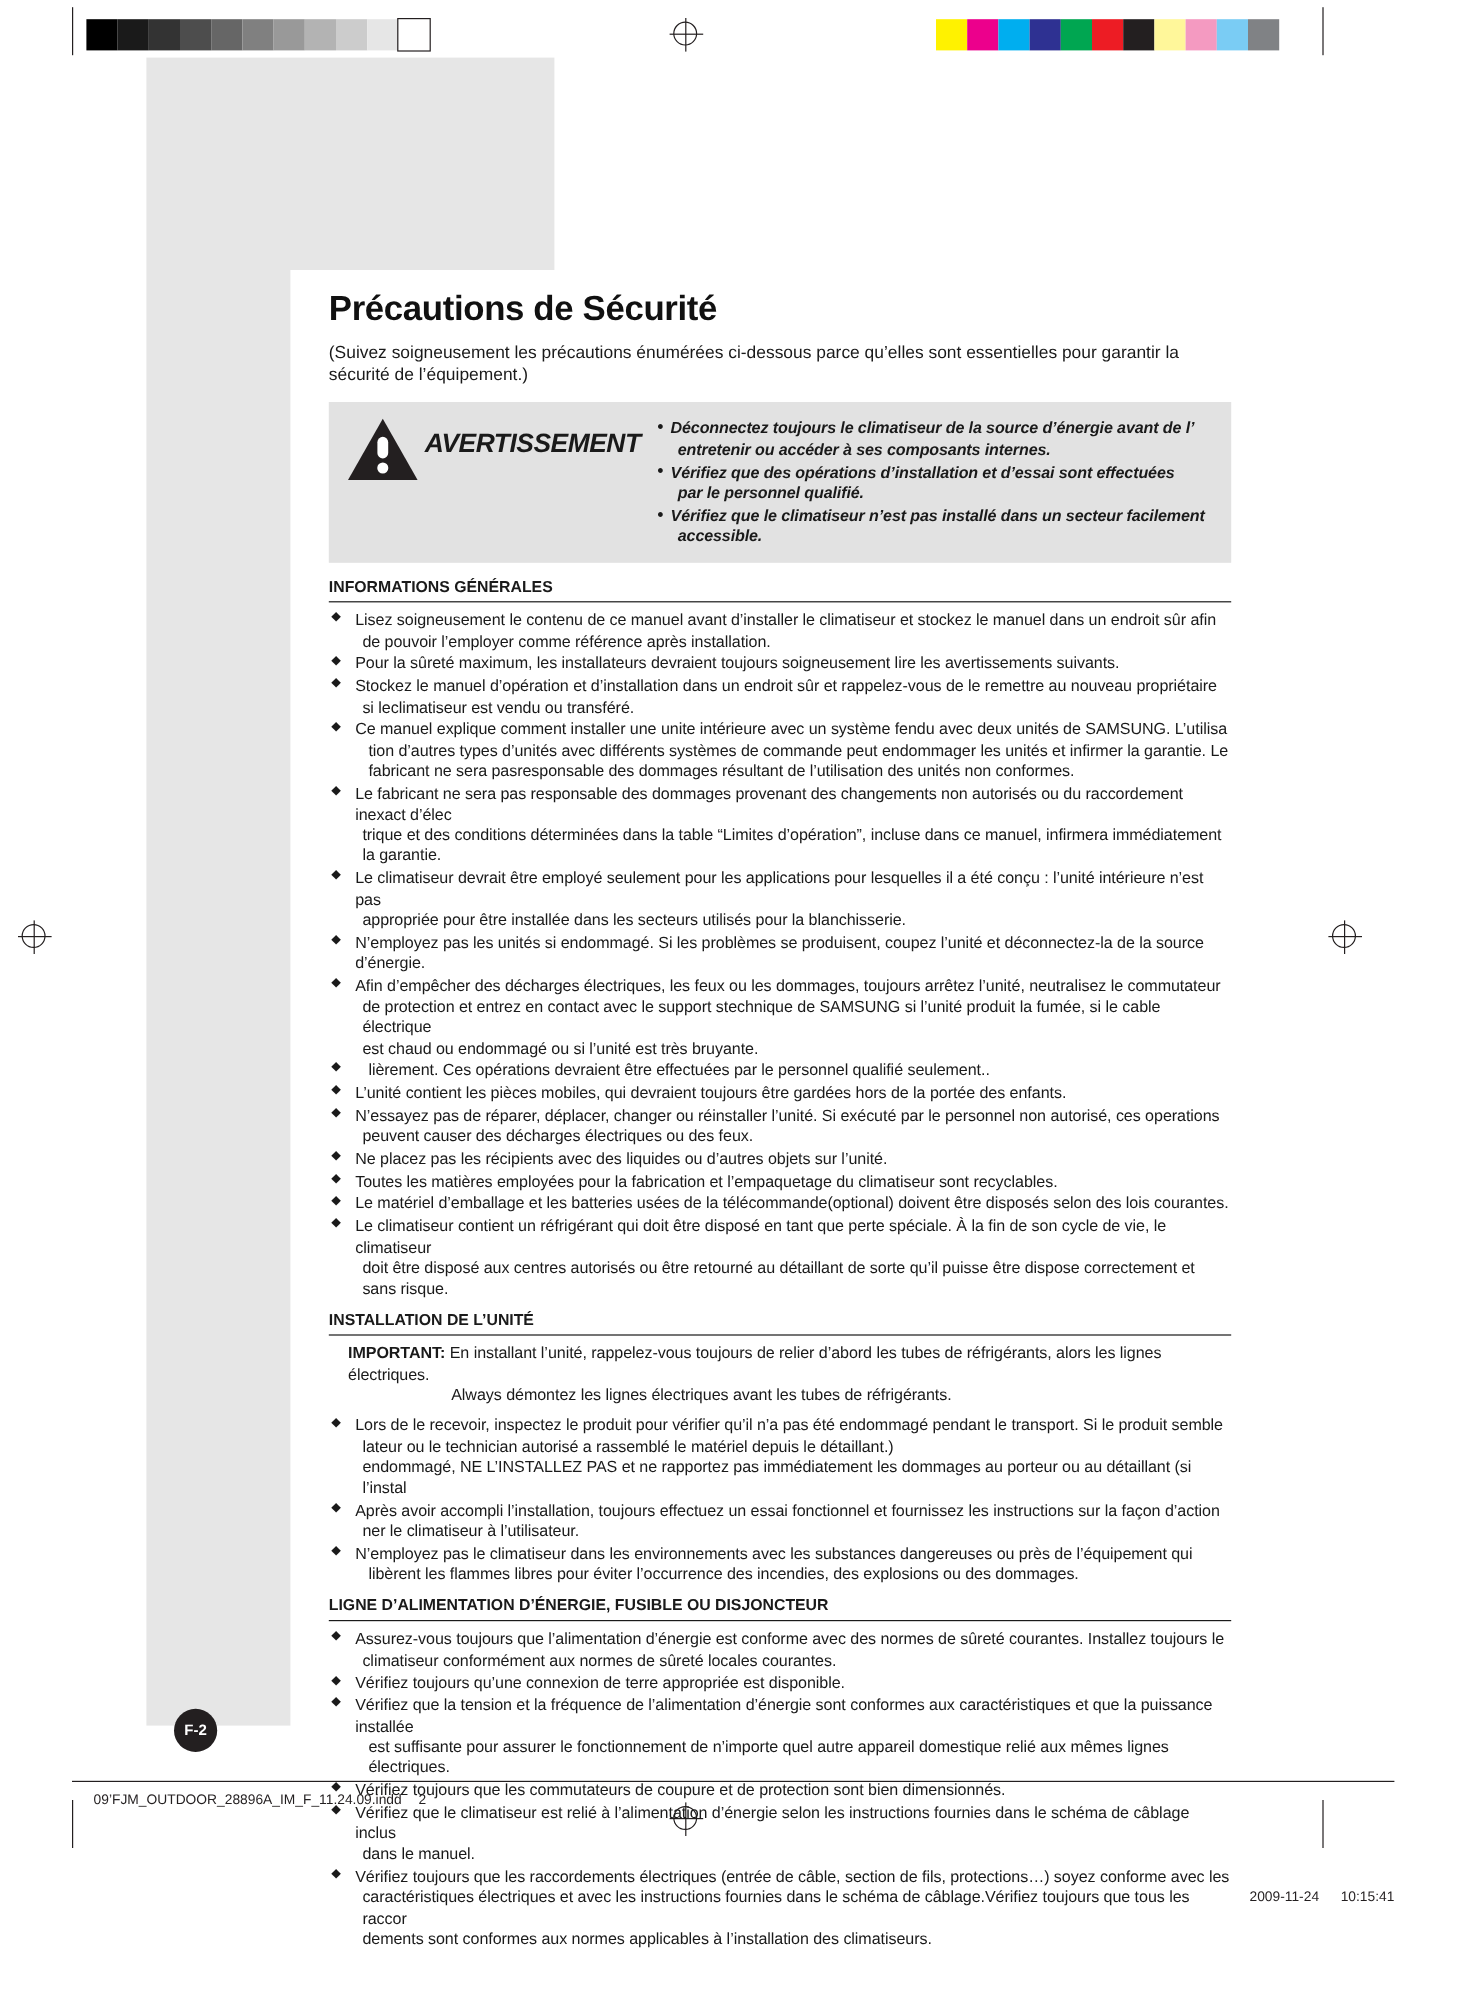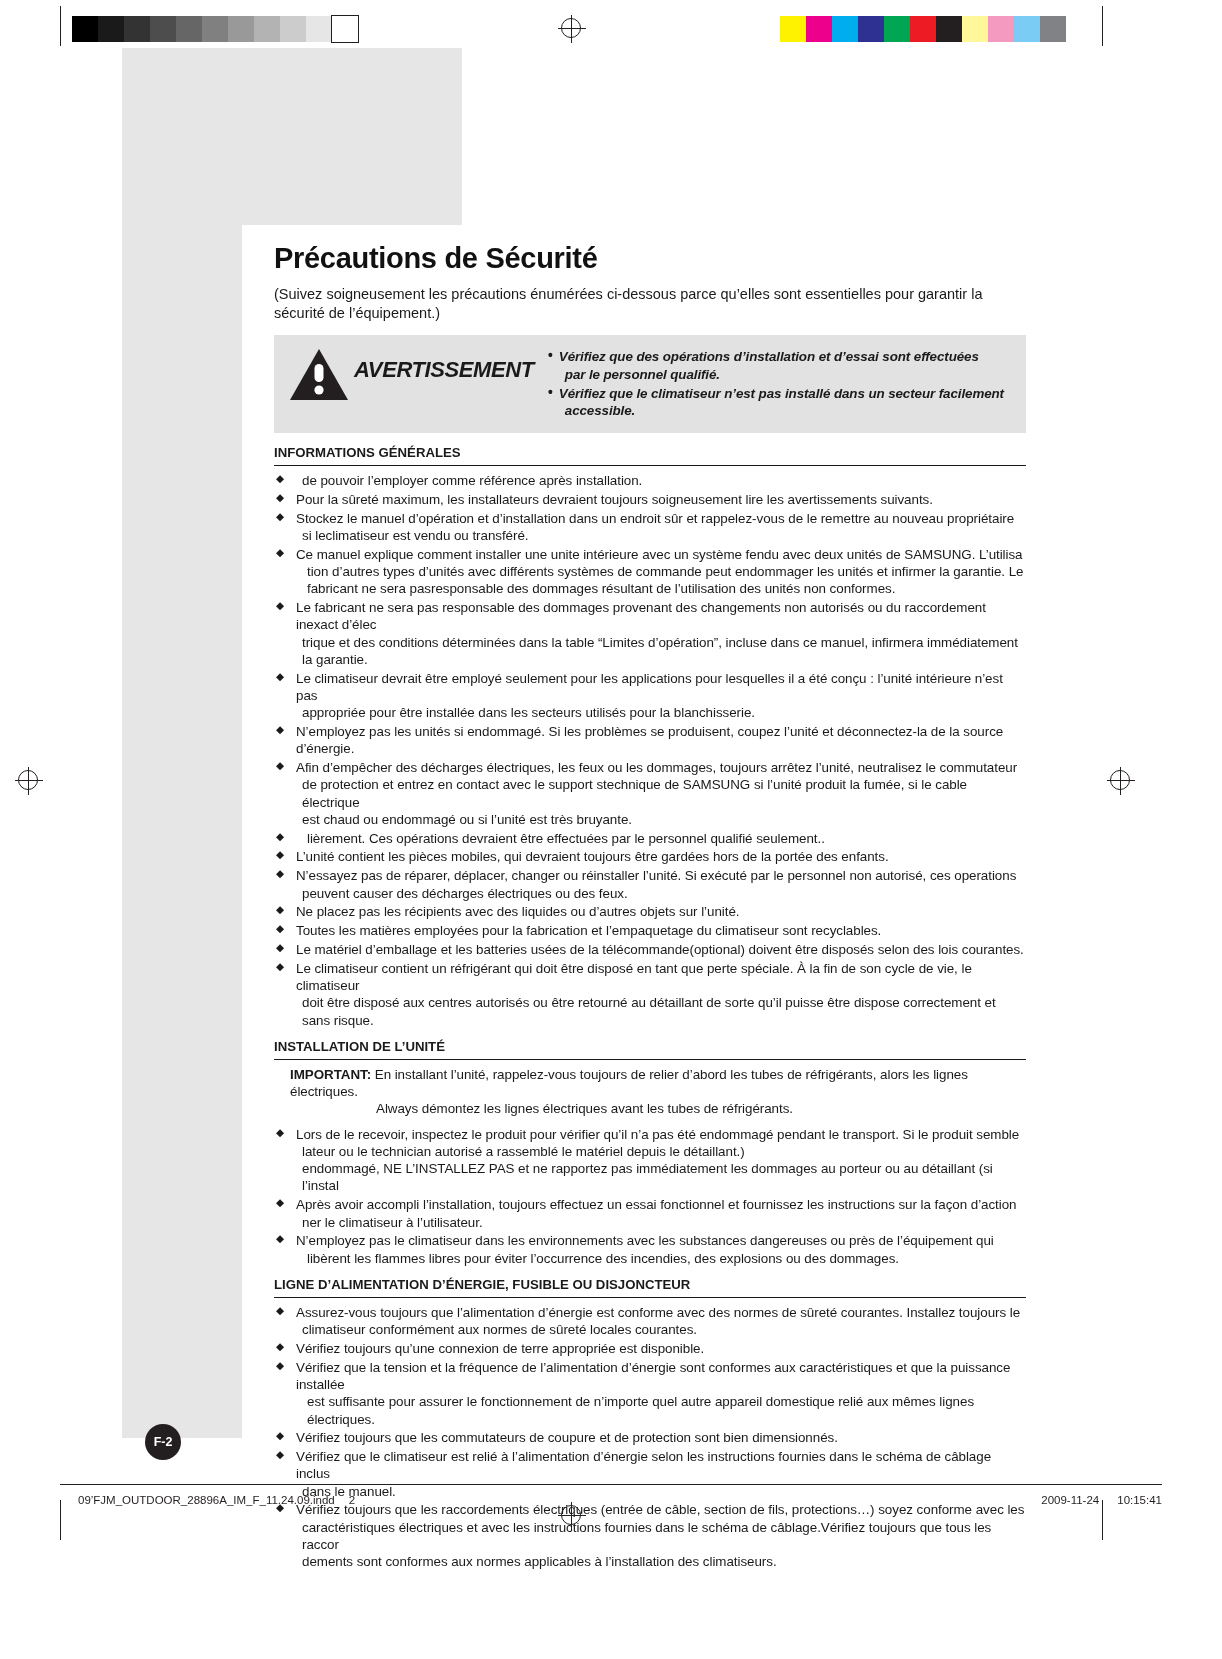--- a/index.html
+++ b/index.html
@@ -112,21 +112,21 @@
   }
 
   
   .footline { position: absolute; left: 60px; top: 1484px; width: 1102px; height: 1px; background: #231f20; }
   .foot-left {
     position: absolute; left: 78px; top: 1494px;
     font-size: 11.5px; color: #231f20; white-space: nowrap;
   }
   .foot-left .pg { padding-left: 14px; }
   .foot-right {
-    position: absolute; right: 60px; top: 1494px;
+    position: absolute; right: 60px; top: 1575px;
     font-size: 11.5px; color: #231f20; white-space: nowrap;
   }
   .foot-right .tm { padding-left: 18px; }
 </style>
 </head>
 <body>
 
 <div class="reg-top">
   <div class="grey-ramp">
       <i style="background: rgb(0, 0, 0);"></i>
@@ -178,33 +178,37 @@
     <div class="warn-tri">
       <svg width="62" height="56" viewBox="0 0 62 56" aria-hidden="true">
         <path d="M31 2 L60 53 L2 53 Z" fill="#231f20"></path>
         <rect x="26.5" y="17" width="9" height="18" rx="4.5" fill="#ffffff"></rect>
         <circle cx="31" cy="43" r="4.6" fill="#ffffff"></circle>
       </svg>
     </div>
     <div class="warn-word">AVERTISSEMENT</div>
     <div class="warn-list">
       <div class="warn-li">
+        <span>Déconnectez toujours le climatiseur de la source d’énergie avant de l’</span>
+        <span class="ind">entretenir ou accéder à ses composants internes.</span>
+      </div>
+      <div class="warn-li">
         <span>Vérifiez que des opérations d’installation et d’essai sont effectuées</span>
         <span class="ind">par le personnel qualifié.</span>
       </div>
       <div class="warn-li">
         <span>Vérifiez que le climatiseur n’est pas installé dans un secteur facilement</span>
         <span class="ind">accessible.</span>
       </div>
     </div>
   </div>
 
   <div class="sec-head">INFORMATIONS GÉNÉRALES</div>
   <ul class="blist">
-    <li><span class="cont">de pouvoir l’employer comme référence après installation.</span></li>
+    <li><span>Lisez soigneusement le contenu de ce manuel avant d’installer le climatiseur et stockez le manuel dans un endroit sûr afin</span><span class="cont">de pouvoir l’employer comme référence après installation.</span></li>
     <li><span>Pour la sûreté maximum, les installateurs devraient toujours soigneusement lire les avertissements suivants.</span></li>
     <li><span>Stockez le manuel d’opération et d’installation dans un endroit sûr et rappelez-vous de le remettre au nouveau propriétaire</span><span class="cont">si leclimatiseur est vendu ou transféré.</span></li>
     <li><span>Ce manuel explique comment installer une unite intérieure avec un système fendu avec deux unités de SAMSUNG. L’utilisa</span><span class="cont2">tion d’autres types d’unités avec différents systèmes de commande peut endommager les unités et infirmer la garantie. Le</span><span class="cont2">fabricant ne sera pasresponsable des dommages résultant de l’utilisation des unités non conformes.</span></li>
     <li><span>Le fabricant ne sera pas responsable des dommages provenant des changements non autorisés ou du raccordement inexact d’élec</span><span class="cont">trique et des conditions déterminées dans la table “Limites d’opération”, incluse dans ce manuel, infirmera immédiatement la garantie.</span></li>
     <li><span>Le climatiseur devrait être employé seulement pour les applications pour lesquelles il a été conçu : l’unité intérieure n’est pas</span><span class="cont">appropriée pour être installée dans les secteurs utilisés pour la blanchisserie.</span></li>
     <li><span>N’employez pas les unités si endommagé. Si les problèmes se produisent, coupez l’unité et déconnectez-la de la source d’énergie.</span></li>
     <li><span>Afin d’empêcher des décharges électriques, les feux ou les dommages, toujours arrêtez l’unité, neutralisez le commutateur</span><span class="cont">de protection et entrez en contact avec le support stechnique de SAMSUNG si l’unité produit la fumée, si le cable électrique</span><span class="cont">est chaud ou endommagé ou si l’unité est très bruyante.</span></li>
     <li><span class="cont2">lièrement. Ces opérations devraient être effectuées par le personnel qualifié seulement..</span></li>
     <li><span>L’unité contient les pièces mobiles, qui devraient toujours être gardées hors de la portée des enfants.</span></li>
     <li><span>N’essayez pas de réparer, déplacer, changer ou réinstaller l’unité. Si exécuté par le personnel non autorisé, ces operations</span><span class="cont">peuvent causer des décharges électriques ou des feux.</span></li>

